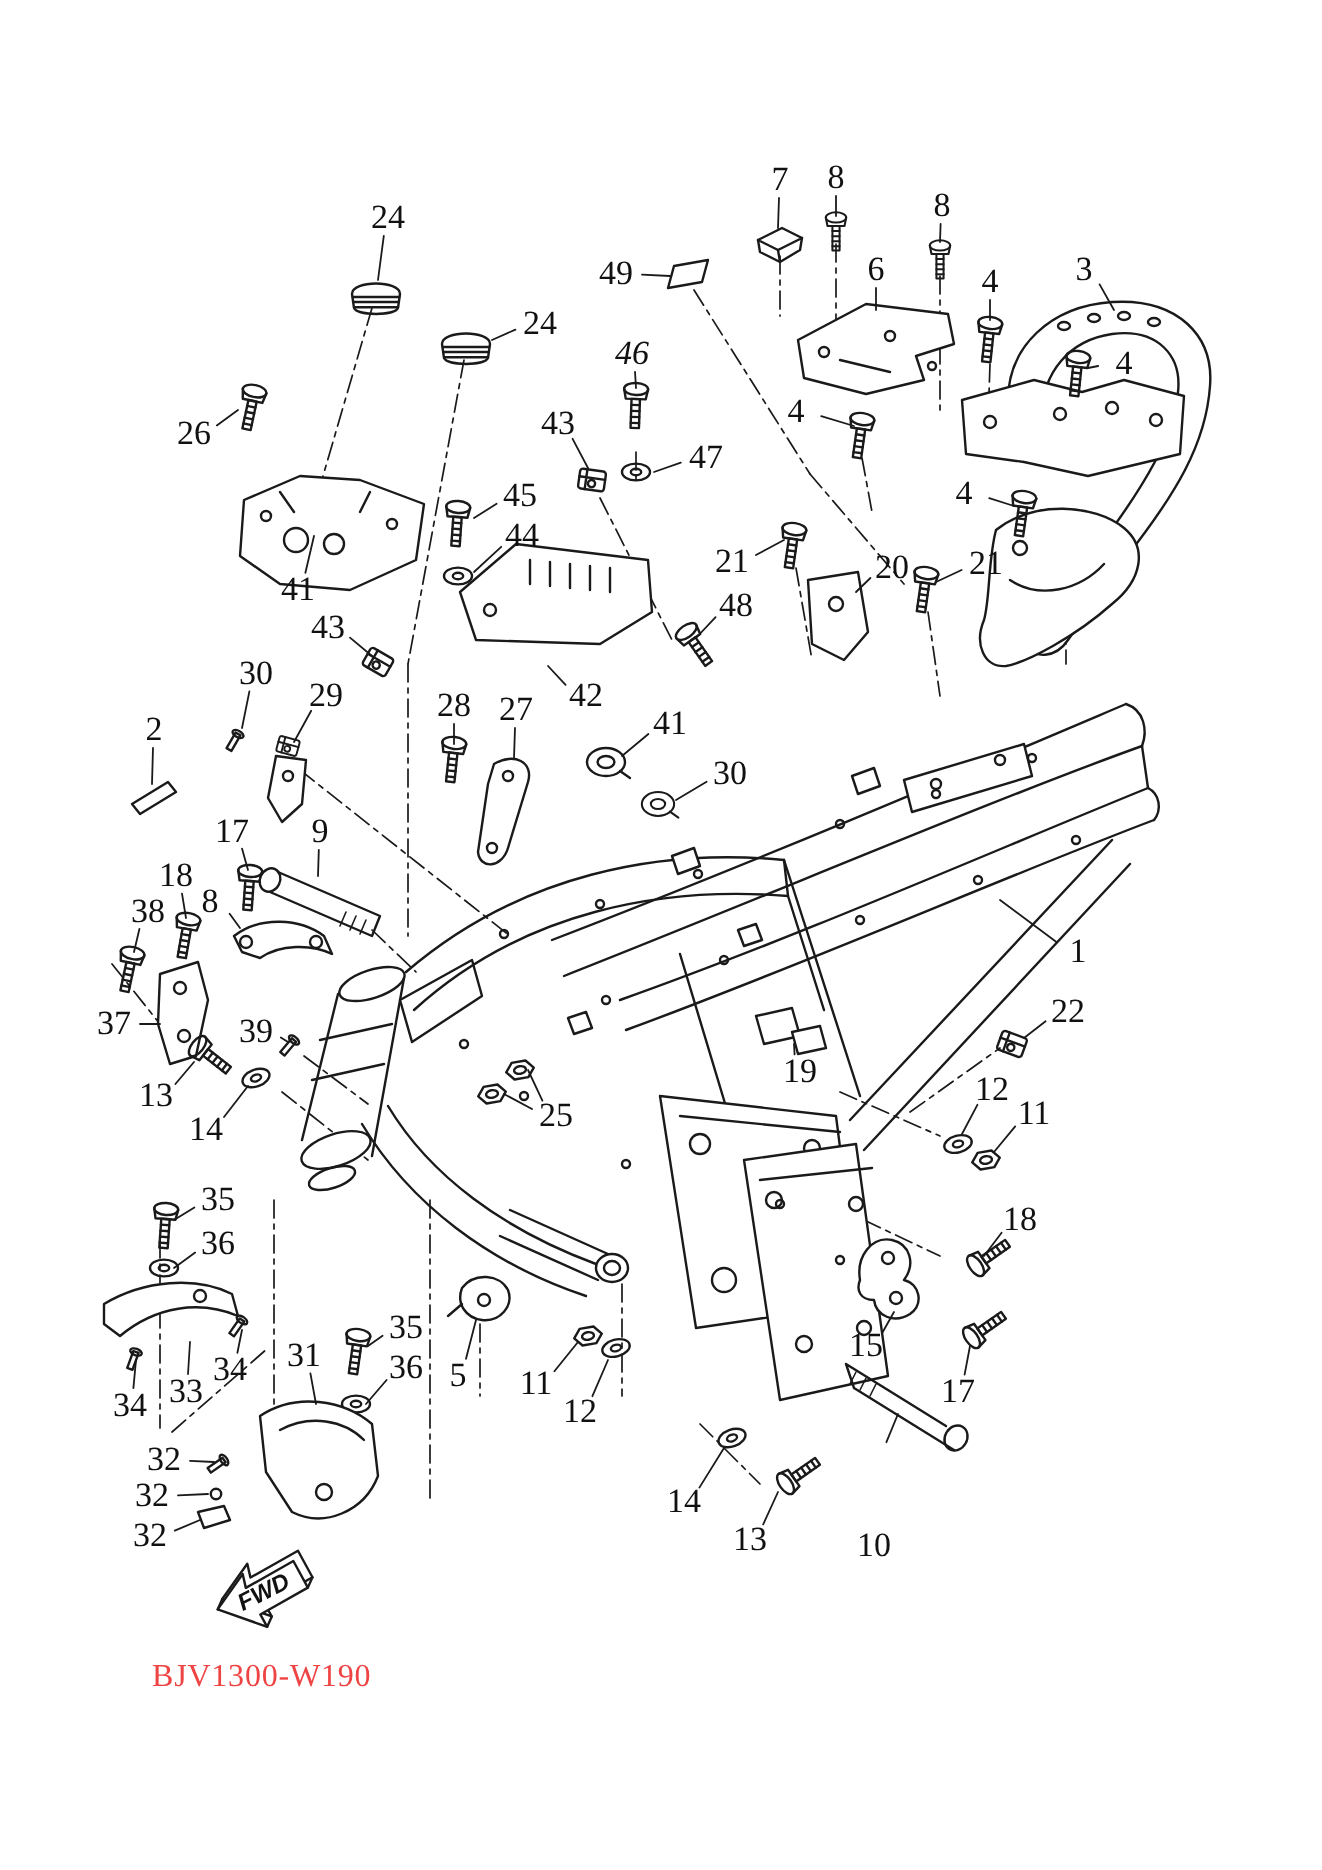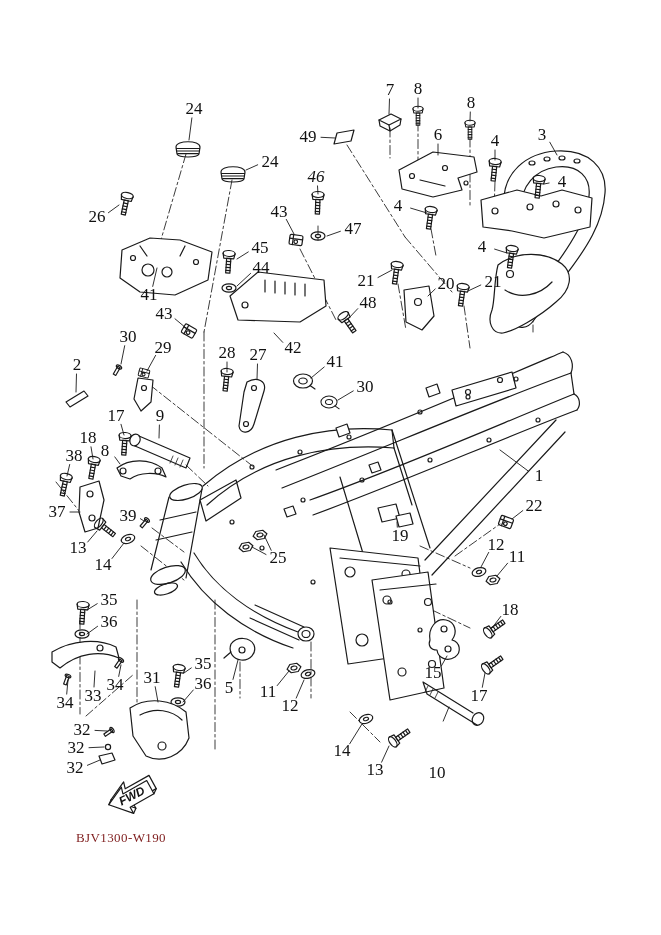--- a/index.html
+++ b/index.html
@@ -9,21 +9,21 @@
   
   .d path,.d ellipse,.d circle,.d rect,.d line,.d polygon{
       stroke:#1a1a1a;stroke-width:1.2;fill:none;stroke-linecap:round;stroke-linejoin:round;}
   .d .f{fill:#ffffff;}
   .d .phantom{stroke-width:0.85;stroke-dasharray:9 3 2.5 3;}
   .d .leader{stroke:#1a1a1a;stroke-width:0.9;}
   .d .thin{stroke-width:0.8;}
   #labels-layer{position:absolute;left:0;top:0;width:100%;height:100%;pointer-events:none;}
   .plabel{position:absolute;transform:translate(-50%,-54%);font-size:17px;color:#111;
           font-family:"Liberation Serif", serif;line-height:1;white-space:nowrap;}
-  #code-text{position:absolute;left:76px;top:830px;font-size:13px;color:#7f1d1d;
+  #code-text{position:absolute;left:76px;top:830px;font-size:16px;color:#ef4444;
              letter-spacing:0.4px;font-family:"Liberation Serif", serif;}
 </style>
 </head>
 <body>
 
 <div id="page">
 
 <svg id="drawing" class="d" width="661" height="935" viewBox="0 0 661 935">
 
   <defs>

